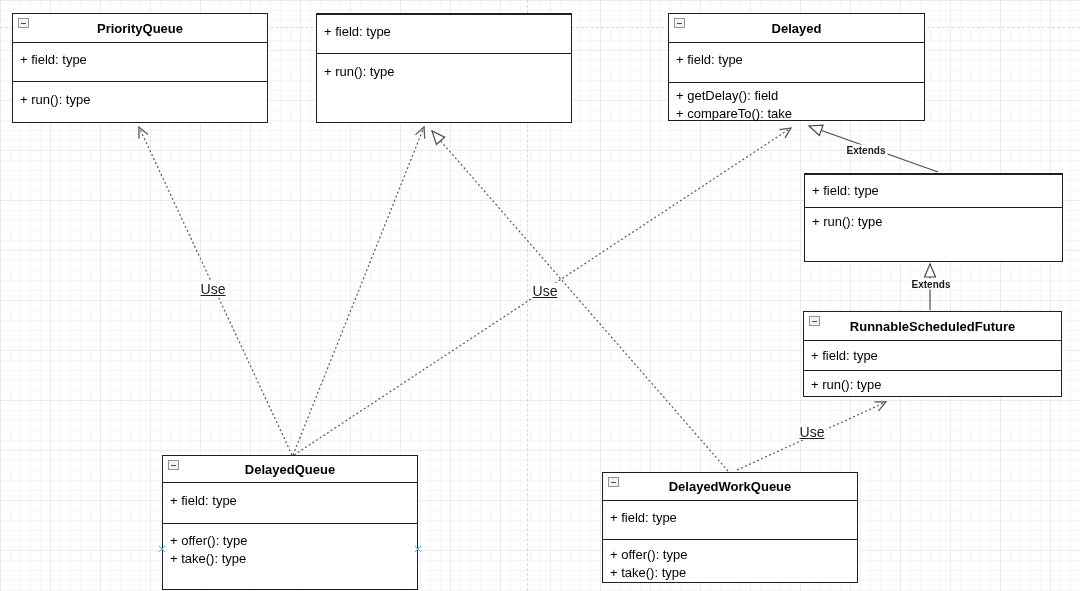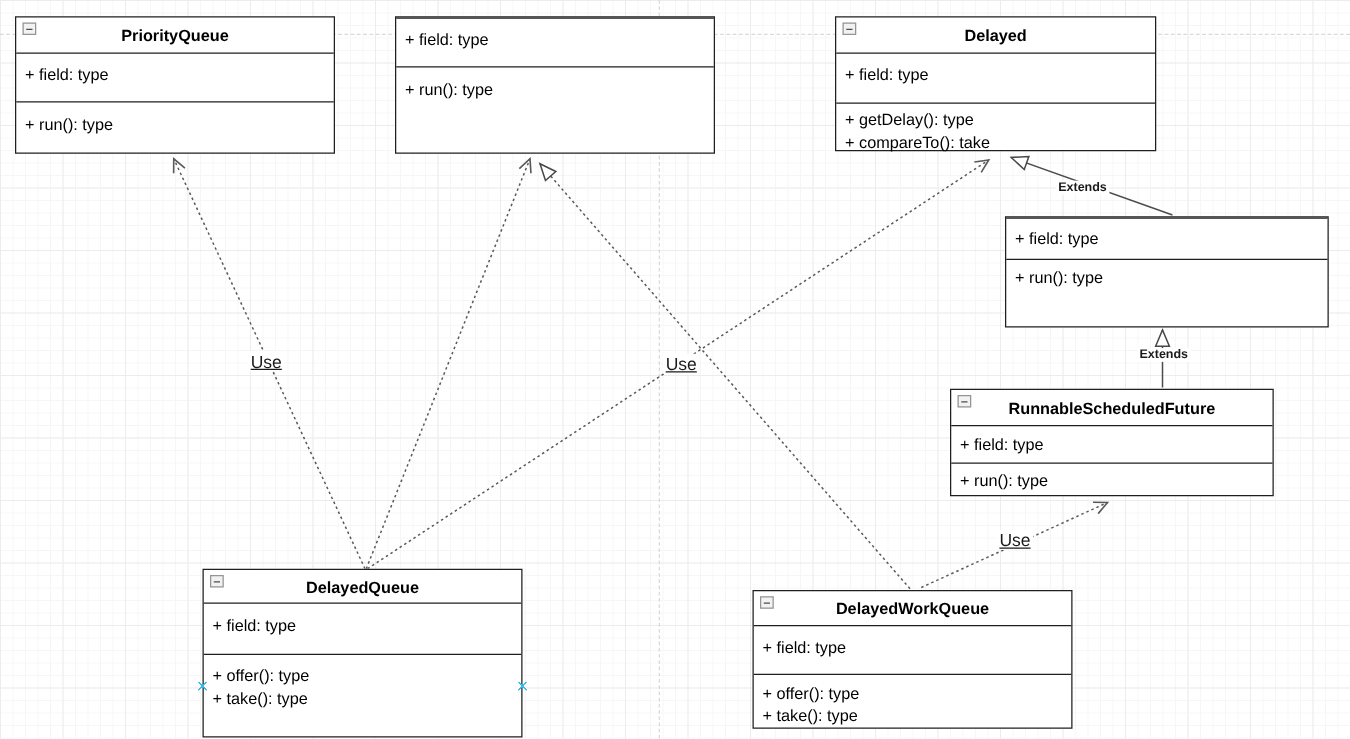--- a/index.html
+++ b/index.html
@@ -93,35 +93,35 @@
     <div class="uml-header" style="height:28px">
       <span class="collapse">
           <span class="bar"></span>
         </span>
       <span>Delayed</span>
     </div>
     <div class="uml-sec" style="height:40px">
       <div class="mline">+ field: type</div>
     </div>
     <div class="uml-sec" style="height:40px;padding-top:4px">
-      <div class="mline">+ getDelay(): type</div>
+      <div class="mline">+ getDelay(): field</div>
       <div class="mline">+ compareTo(): take</div>
     </div>
   </div>
 
   <div class="uml-class" style="left:804px;top:173px;width:259px;height:89px">
     <div class="uml-sec" style="height:33px;padding-top:7px">
       <div class="mline">+ field: type</div>
     </div>
     <div class="uml-sec" style="height:28px;padding-top:5px">
       <div class="mline">+ run(): type</div>
     </div>
   </div>
 
-  <div class="uml-class" style="left:760px;top:311px;width:259px;height:86px">
+  <div class="uml-class" style="left:803px;top:311px;width:259px;height:86px">
     <div class="uml-header" style="height:28px">
       <span class="collapse">
           <span class="bar"></span>
         </span>
       <span>RunnableScheduledFuture</span>
     </div>
     <div class="uml-sec" style="height:30px;padding-top:6px">
       <div class="mline">+ field: type</div>
     </div>
     <div class="uml-sec" style="height:28px;padding-top:5px">

